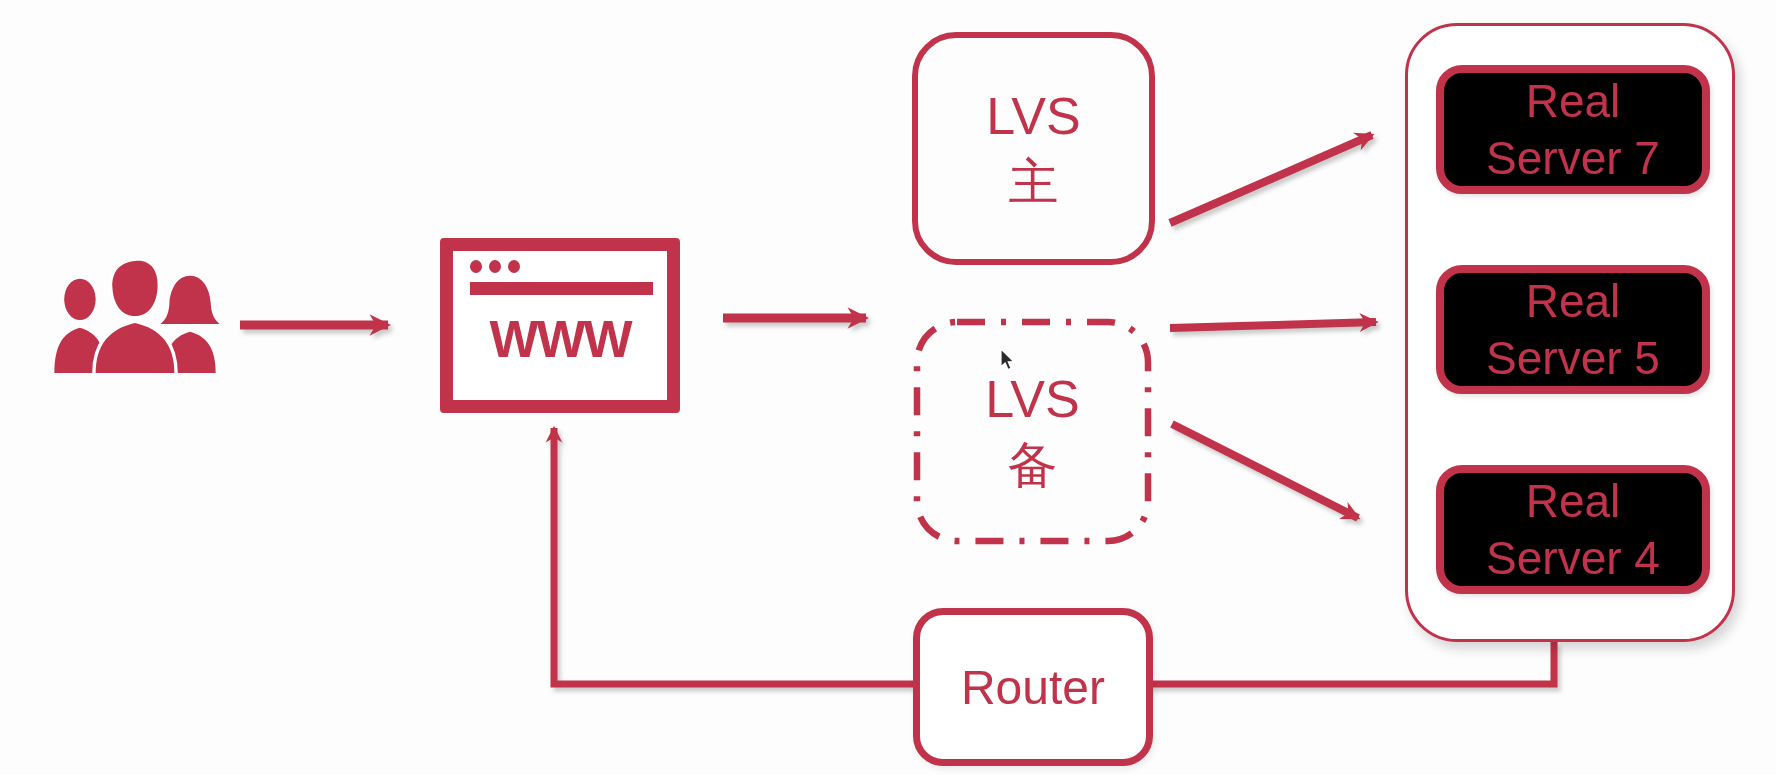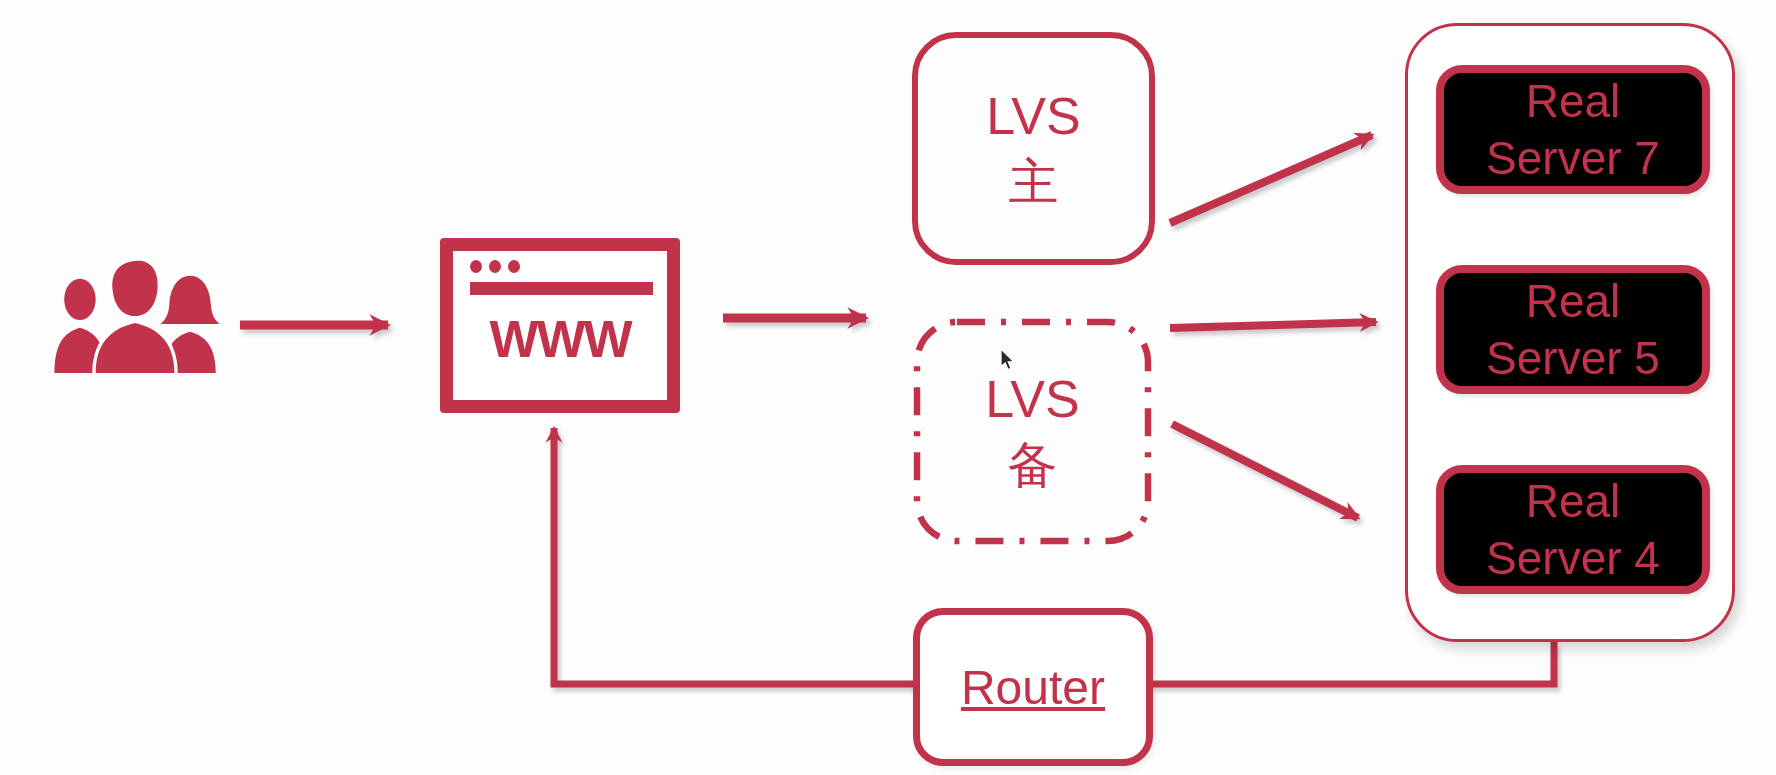--- a/index.html
+++ b/index.html
@@ -42,21 +42,20 @@
     border:none;
     width:239px;height:227px;
   }
   .lvs-backup svg.dashrect{position:absolute;left:0;top:0;}
   .router-box{
     left:913px;top:608px;width:240px;height:158px;
     border:7px solid var(--accent);
     border-radius:30px;
     font-size:48px;
     box-shadow:2px 3px 6px rgba(0,0,0,0.08);
-    text-decoration:underline;
   }
   
   .rs-container{
     position:absolute;left:1405px;top:23px;width:330px;height:619px;
     box-sizing:border-box;
     border:3px solid var(--accent);
     border-radius:52px;
     background:#fff;
     box-shadow:5px 7px 12px rgba(0,0,0,0.16);
   }

